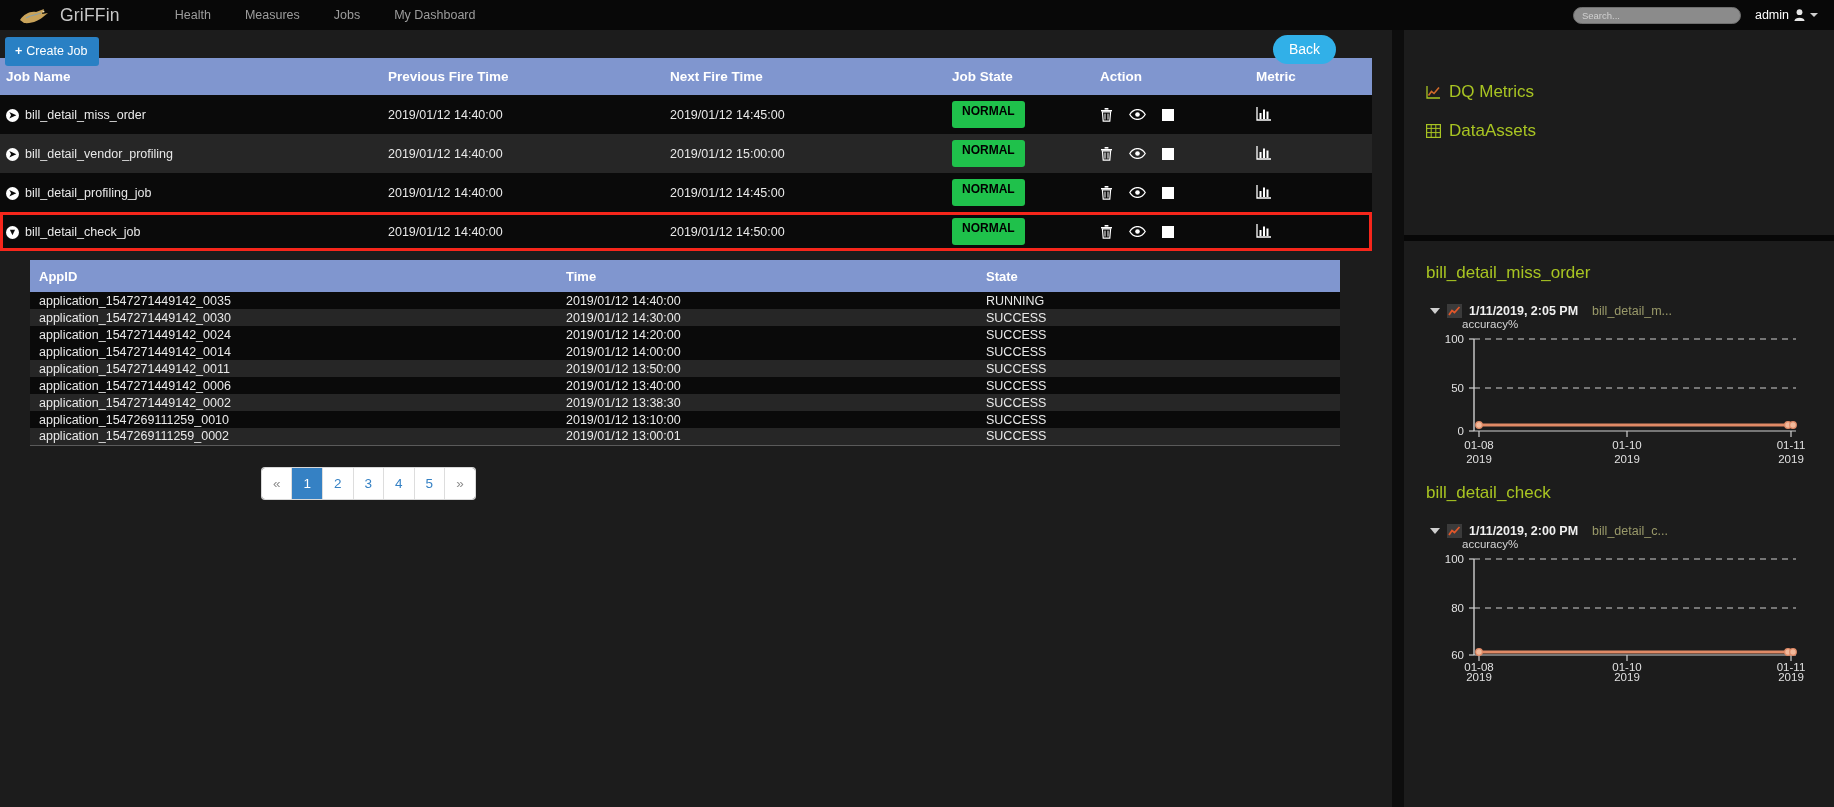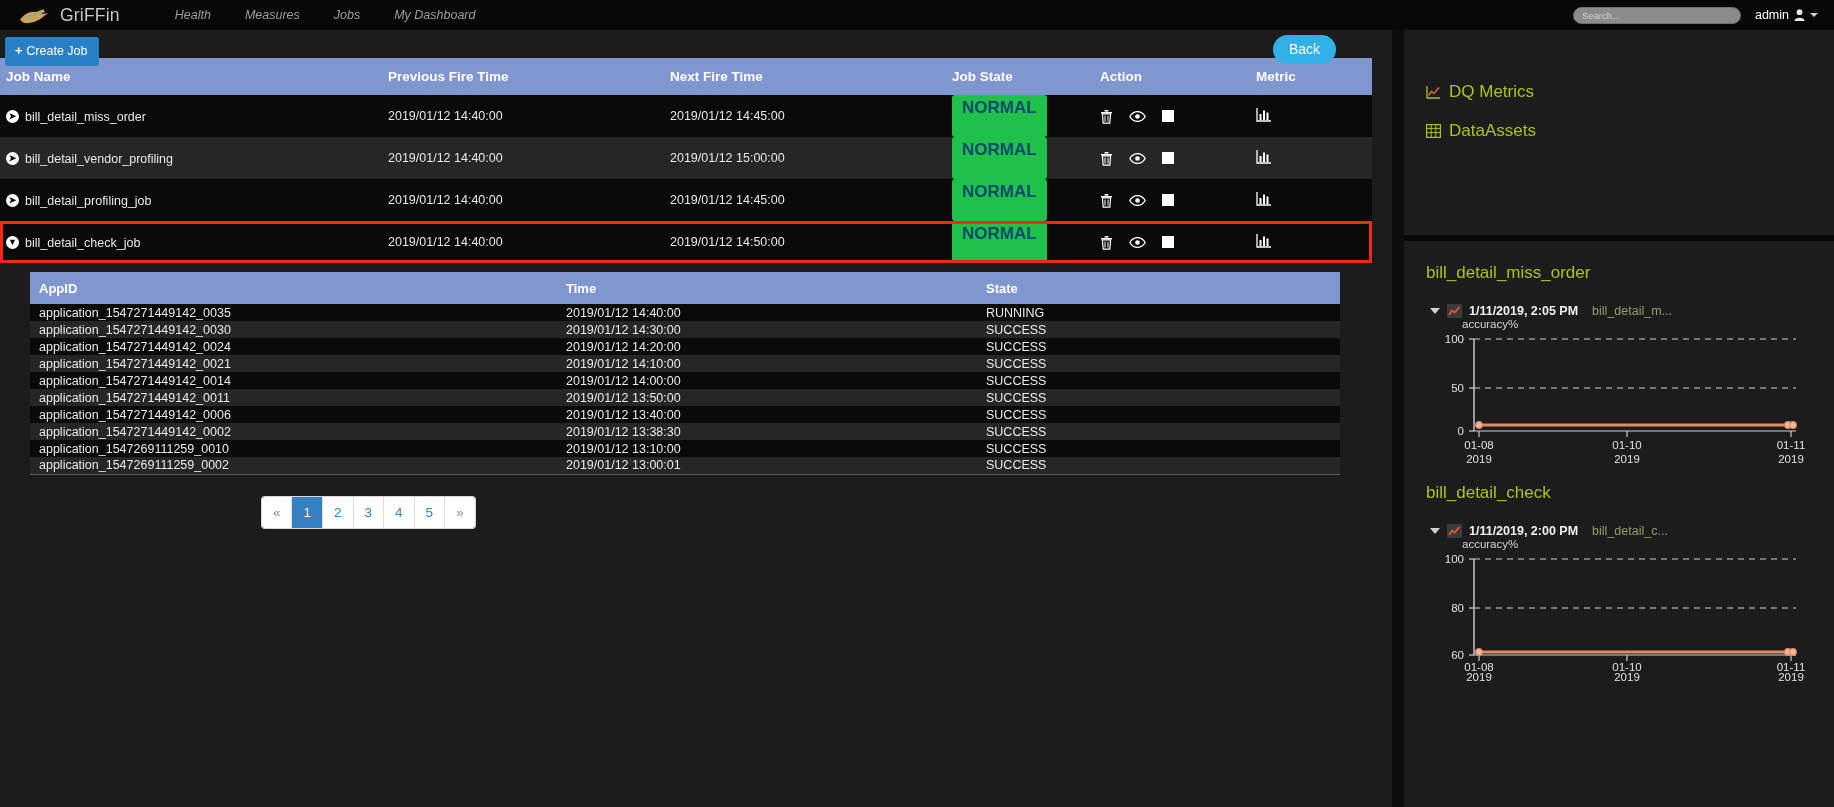--- a/index.html
+++ b/index.html
@@ -18,21 +18,21 @@
     display: flex; align-items: center;
   }
   .brand {
     display: flex; align-items: flex-end; gap: 8px;
     margin-left: 18px; margin-right: 38px;
   }
   .brand-logo { width: 34px; height: 20px; display:block; }
   .brand-name {
     font-size: 17.5px; color: #c8c8c8; letter-spacing: .2px;
   }
-  .nav-links { display: flex; align-items: center; gap: 0; font-style: italic; }
+  .nav-links { display: flex; align-items: center; gap: 0; }
   .nav-link {
     color: #9d9d9d; font-size: 12.5px; padding: 0 17px;
     line-height: 30px; cursor: pointer; white-space: nowrap;
   }
   .nav-right {
     position: absolute; right: 16px; top: 0; height: 30px;
     display: flex; align-items: center; gap: 14px;
   }
   .search-box {
     width: 168px; height: 17px; border-radius: 9px;
@@ -93,22 +93,22 @@
   .col-act   { width: 156px; }
   .col-metric{ width: 116px; }
   .jobname { display: inline-flex; align-items: center; gap: 6px; }
   .circ-icon {
     width: 13px; height: 13px; border-radius: 50%;
     background: #fff; color: #0a0a0a;
     font-size: 9px; line-height: 13px; text-align: center;
     display: inline-block; font-weight: bold;
   }
   .badge-normal {
-    display: inline-block; background: #1fc14b; color: #0c4a6e;
-    font-size: 17px; font-weight: bold; padding: 3px 10px 19px;
+    display: inline-block; background: #1fc14b; color: #000000;
+    font-size: 12px; font-weight: bold; padding: 3px 10px 10px;
     border-radius: 3px;
   }
   .actions { display: flex; align-items: center; gap: 16px; }
   .act-icon { cursor: pointer; line-height: 0; }
   .stop-square { width: 12px; height: 12px; background: #fff; display:block; }
   .metric-icon { cursor: pointer; line-height: 0; }
 
   
   .app-wrap { margin: 9px 0 0 30px; width: 1310px; }
   .app-table { width: 100%; border-collapse: collapse; table-layout: fixed; }
@@ -424,25 +424,20 @@
           <td>RUNNING</td>
         </tr>
         <tr class="even">
           <td>application_1547271449142_0030</td>
           <td>2019/01/12 14:30:00</td>
           <td>SUCCESS</td>
         </tr>
         <tr class="odd">
           <td>application_1547271449142_0024</td>
           <td>2019/01/12 14:20:00</td>
-          <td>SUCCESS</td>
-        </tr>
-        <tr class="even">
-          <td>application_1547271449142_0021</td>
-          <td>2019/01/12 14:10:00</td>
           <td>SUCCESS</td>
         </tr>
         <tr class="odd">
           <td>application_1547271449142_0014</td>
           <td>2019/01/12 14:00:00</td>
           <td>SUCCESS</td>
         </tr>
         <tr class="even">
           <td>application_1547271449142_0011</td>
           <td>2019/01/12 13:50:00</td>

